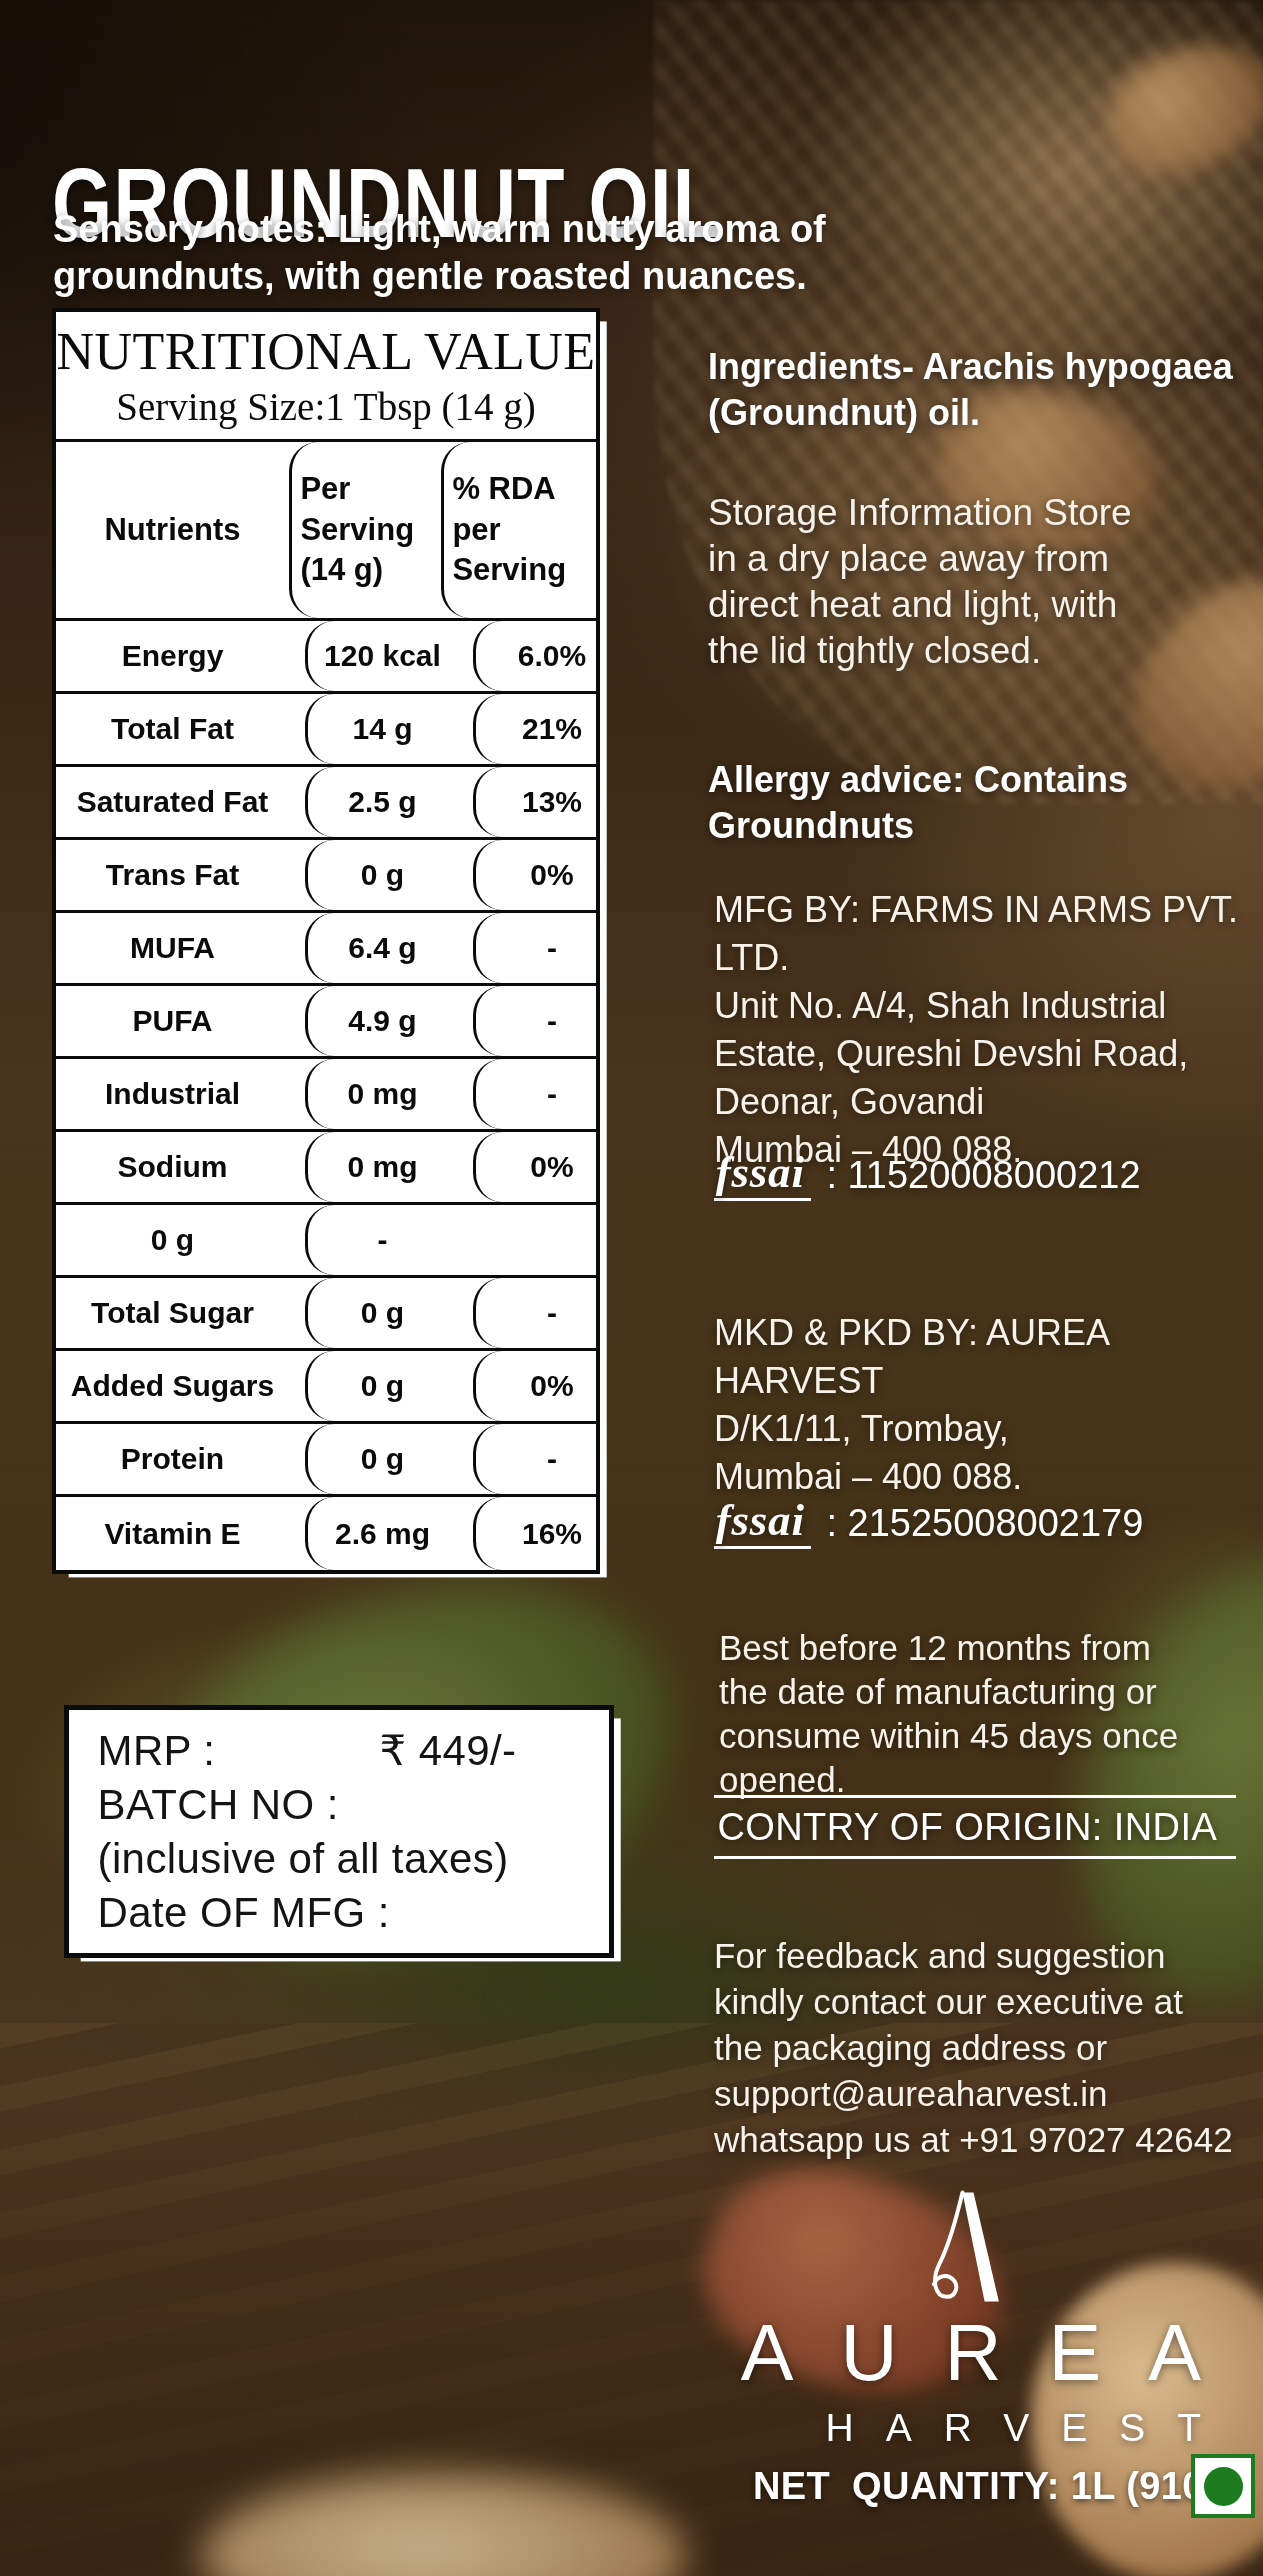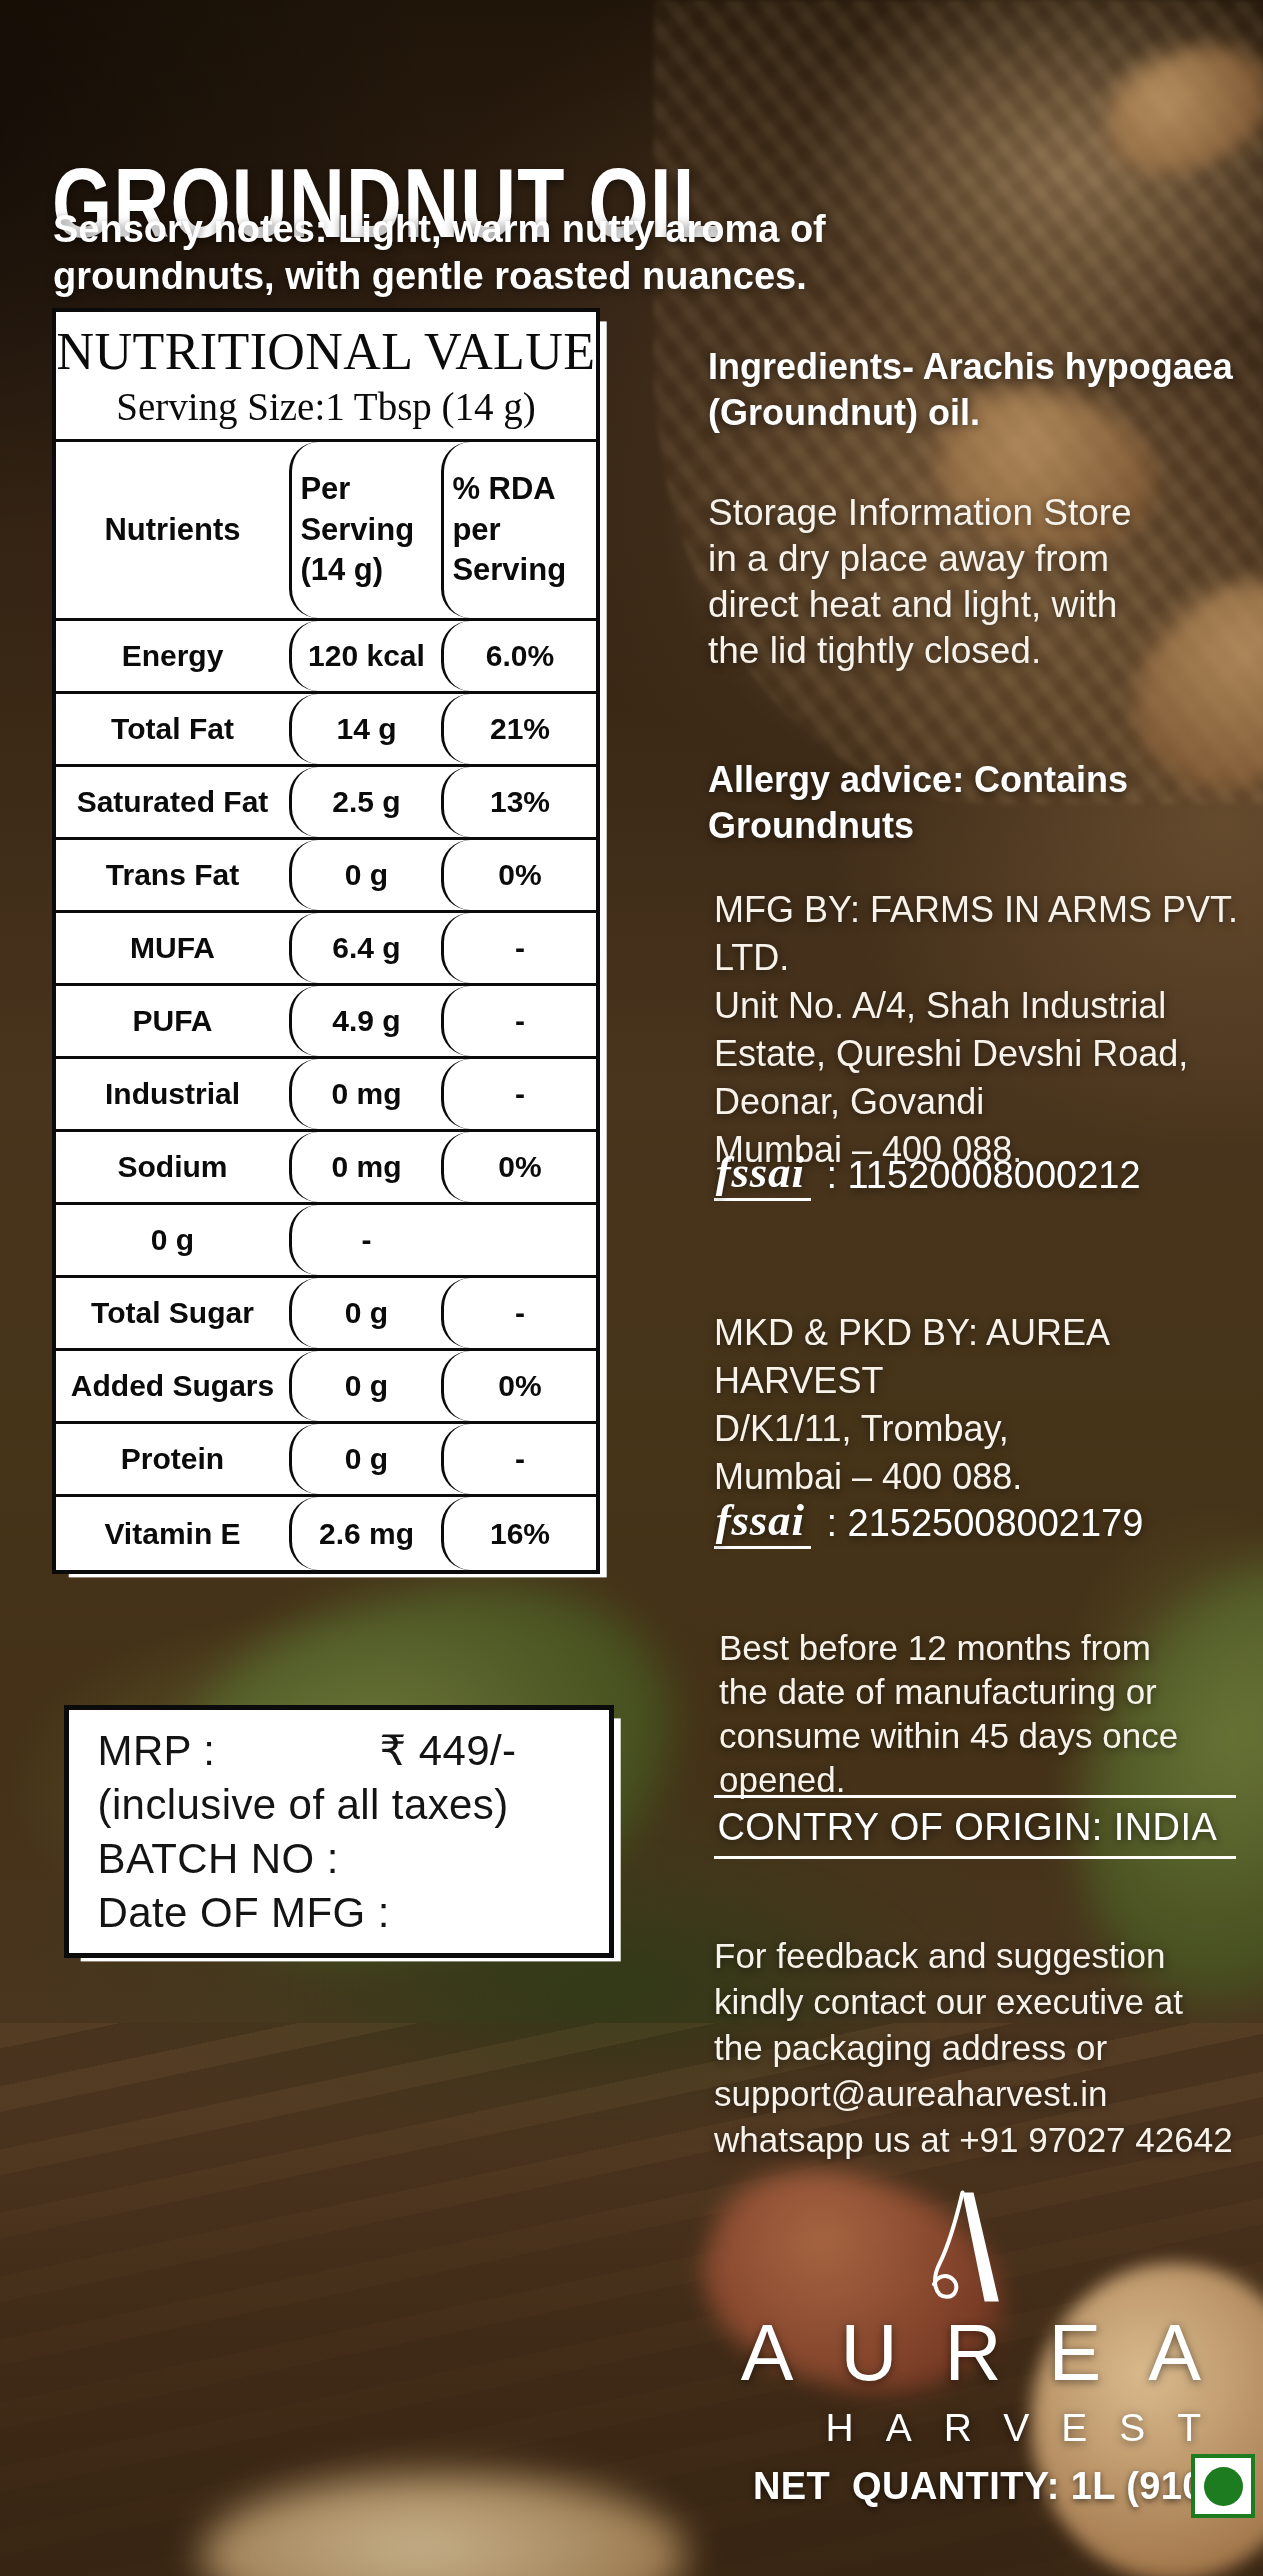--- a/index.html
+++ b/index.html
@@ -55,21 +55,21 @@
   .nutri{position:absolute;left:52px;top:308px;width:548px;box-sizing:border-box;background:#fff;
     border:4.2px solid #0b0b0b;color:#0b0b0b;box-shadow:11.7px 8.4px 0 -5px #ffffff;}
   .nt-head{height:127px;border-bottom:3.4px solid #0b0b0b;display:flex;flex-direction:column;align-items:center;
     justify-content:center;gap:3.4px;font-family:"Liberation Serif","DejaVu Serif",serif;}
   .nt-title{font-size:52px;letter-spacing:0.4px;}
   .nt-serving{font-size:39px;}
   .nt-grid-row{display:grid;grid-template-columns:233px 152px 155px;box-sizing:border-box;}
   .nt-cell{display:flex;align-items:center;justify-content:center;text-align:left;padding:0 8.4px;box-sizing:border-box;border-radius:29px;}
   .nt-cell + .nt-cell{border-left:3.4px solid #0b0b0b;}
   .nt-colhead{height:179px;border-bottom:3.4px solid #0b0b0b;font-weight:700;font-size:31px;line-height:1.32;}
-  .nt-row{height:73px;border-bottom:3.4px solid #0b0b0b;font-weight:700;font-size:30px;}
+  .nt-row{height:73px;border-bottom:3.4px solid #0b0b0b;font-weight:700;font-size:30px;gap:16px;}
   #nt-rows .nt-row:last-child{border-bottom:none;}
 
   
   .mrp{position:absolute;left:64px;top:1705px;width:550px;height:253px;box-sizing:border-box;background:#fff;
     border:5px solid #0b0b0b;color:#141414;box-shadow:11.7px 8.4px 0 -5px #ffffff;
     padding:20px 28.5px;display:flex;flex-direction:column;justify-content:center;
     font-size:42px;line-height:54px;letter-spacing:0.4px;}
   .mrp-line1{display:flex;justify-content:space-between;padding-right:64px;}
 
   
@@ -201,22 +201,22 @@
           <div class="nt-cell">16%</div>
         </div>
       </div>
   </section>
 
   <section class="mrp">
     <div class="mrp-line1">
       <span>MRP :</span>
       <span>₹ 449/-</span>
     </div>
+    <div>BATCH NO :</div>
     <div>(inclusive of all taxes)</div>
-    <div>BATCH NO :</div>
     <div>Date OF MFG :</div>
   </section>
 
   <p class="rc b rc-ingredients">Ingredients- Arachis hypogaea
 (Groundnut) oil.</p>
   <p class="rc rc-storage">Storage Information Store
 in a dry place away from
 direct heat and light, with
 the lid tightly closed.</p>
   <p class="rc b rc-allergy">Allergy advice: Contains

